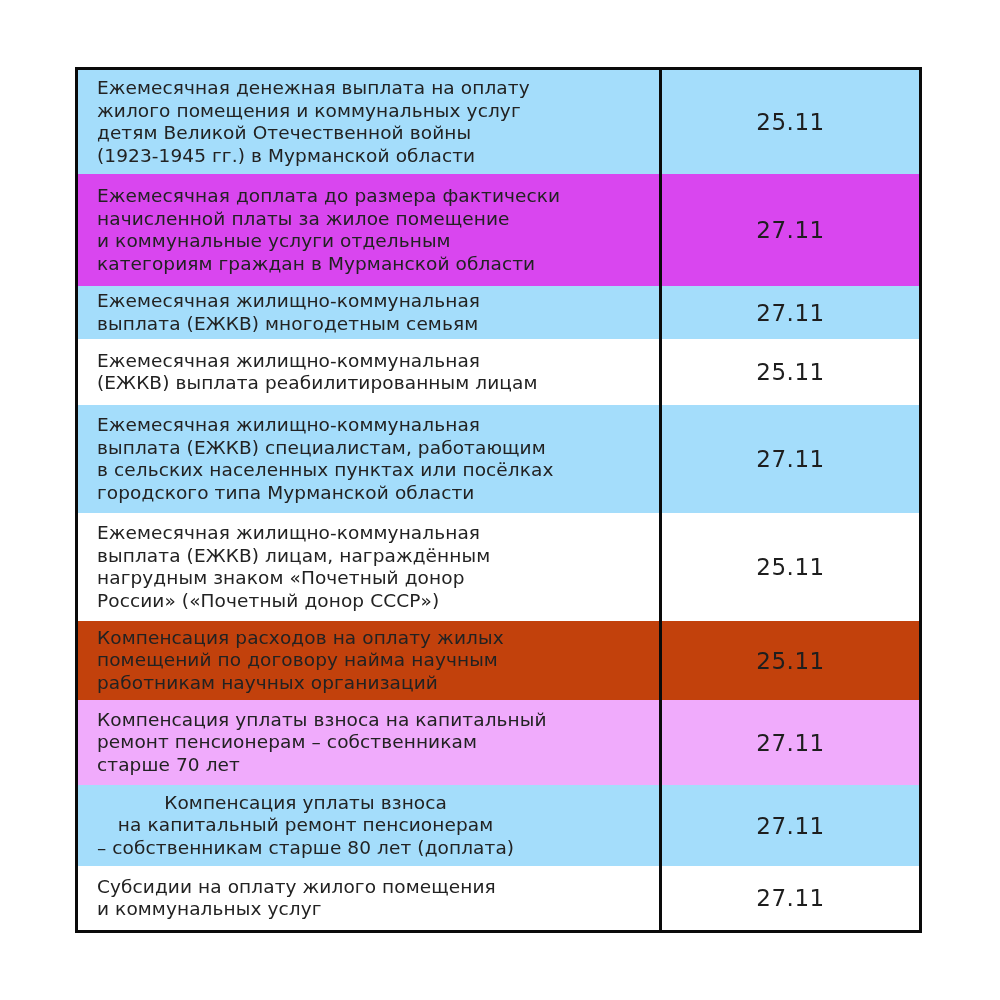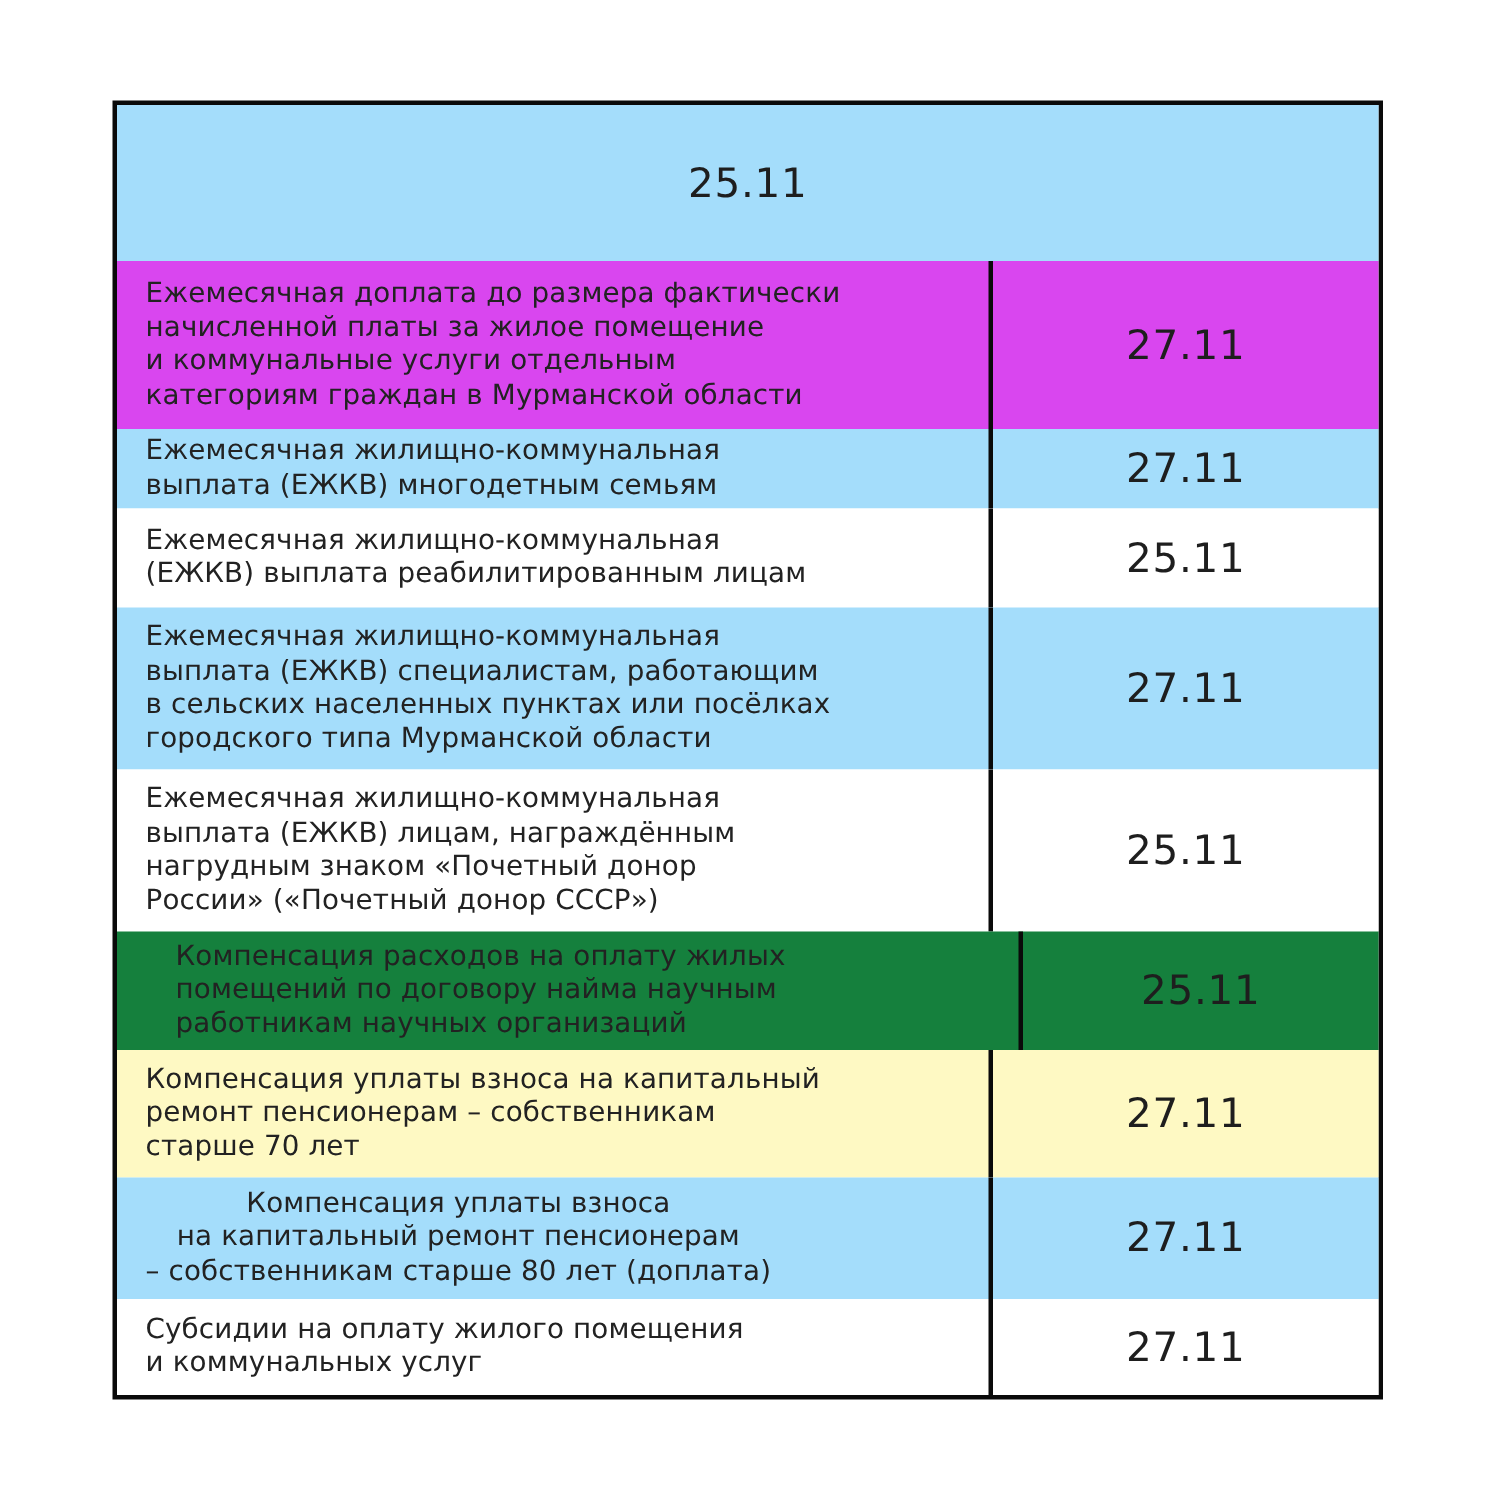--- a/index.html
+++ b/index.html
@@ -53,32 +53,36 @@
     font-size: 18.5px;
     line-height: 22.5px;
     letter-spacing: 0.1px;
     color: #222222;
   }
   .cell-date {
     flex: 1 1 auto;
     display: flex;
     align-items: center;
     justify-content: center;
-    font-size: 27px;
+    font-size: 23px;
     letter-spacing: 0.5px;
     color: #1e1e1e;
   }
 </style>
 </head>
 <body>
 
 <div class="canvas">
   <div class="payment-table">
 
     <div class="row" style="background: rgb(164, 221, 251);">
+      <div class="cell-label">Ежемесячная денежная выплата на оплату
+жилого помещения и коммунальных услуг
+детям Великой Отечественной войны
+(1923-1945 гг.) в Мурманской области</div>
       <div class="cell-date">25.11</div>
     </div>
 
     <div class="row" style="background: #d946ef;">
       <div class="cell-label">Ежемесячная доплата до размера фактически
 начисленной платы за жилое помещение
 и коммунальные услуги отдельным
 категориям граждан в Мурманской области</div>
       <div class="cell-date">27.11</div>
     </div>
@@ -104,28 +108,28 @@
     </div>
 
     <div class="row" style="background: rgb(255, 255, 255);">
       <div class="cell-label">Ежемесячная жилищно-коммунальная
 выплата (ЕЖКВ) лицам, награждённым
 нагрудным знаком «Почетный донор
 России» («Почетный донор СССР»)</div>
       <div class="cell-date">25.11</div>
     </div>
 
-    <div class="row" style="background: #15803d; padding-left: 20px;">
+    <div class="row" style="background: #c2410c;">
       <div class="cell-label">Компенсация расходов на оплату жилых
 помещений по договору найма научным
 работникам научных организаций</div>
       <div class="cell-date">25.11</div>
     </div>
 
-    <div class="row" style="background: #fef9c3;">
+    <div class="row" style="background: #f0abfc;">
       <div class="cell-label">Компенсация уплаты взноса на капитальный
 ремонт пенсионерам – собственникам
 старше 70 лет</div>
       <div class="cell-date">27.11</div>
     </div>
 
     <div class="row" style="background: rgb(164, 221, 251);">
       <div class="cell-label">Компенсация уплаты взноса
 на капитальный ремонт пенсионерам
 – собственникам старше 80 лет (доплата)</div>

